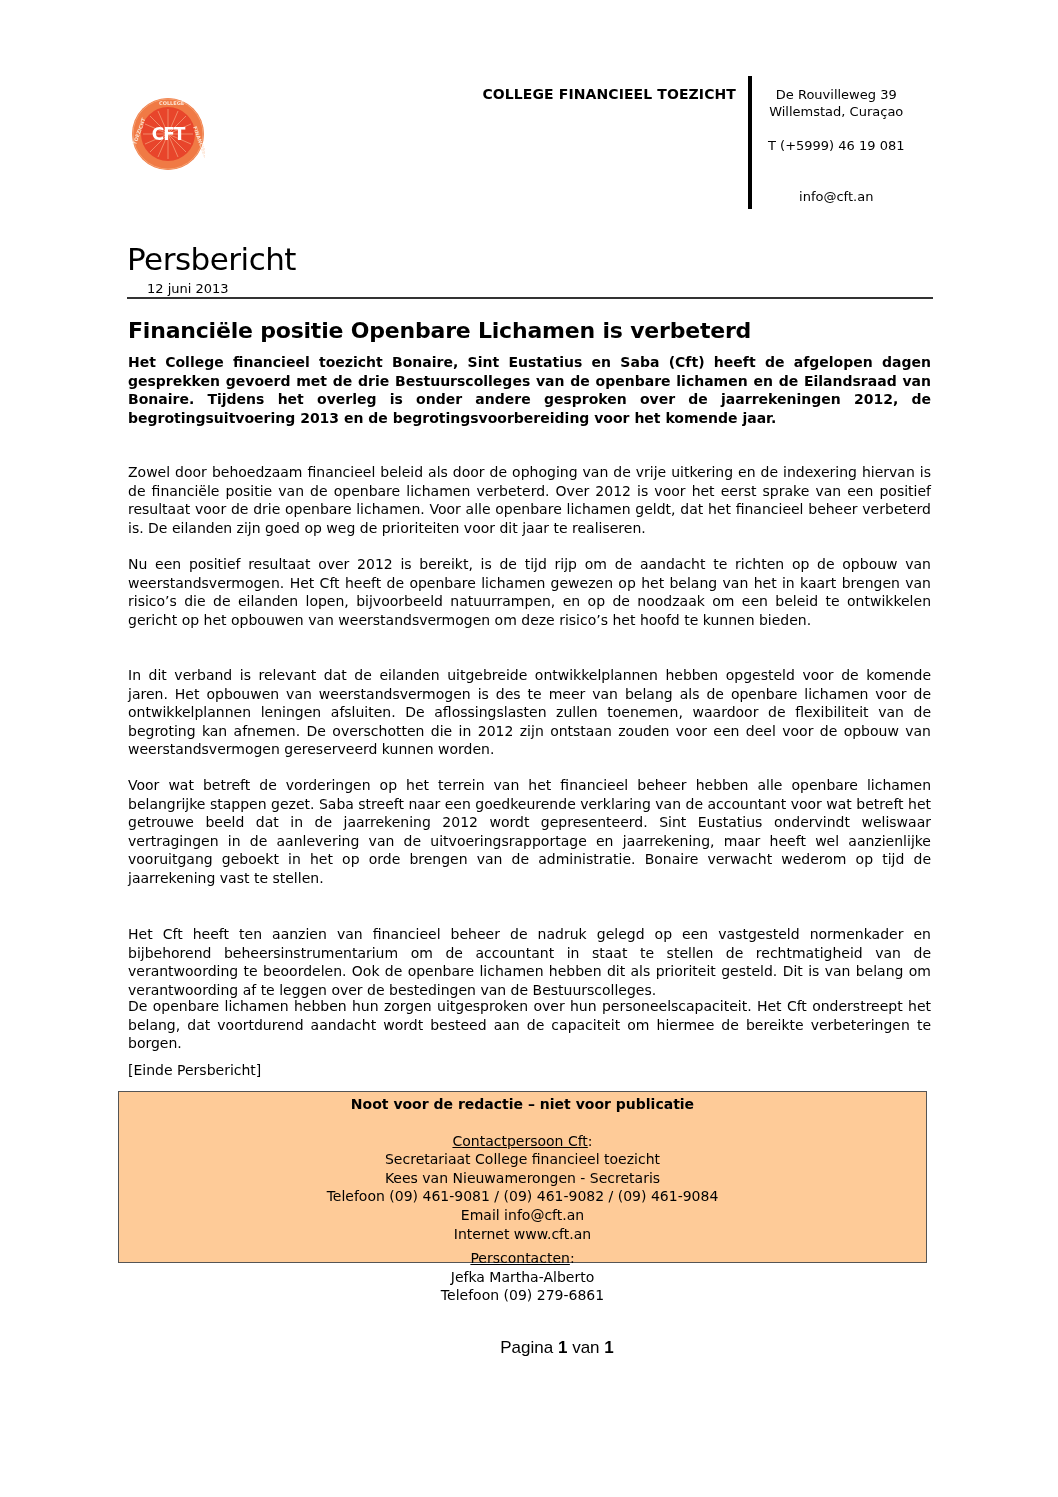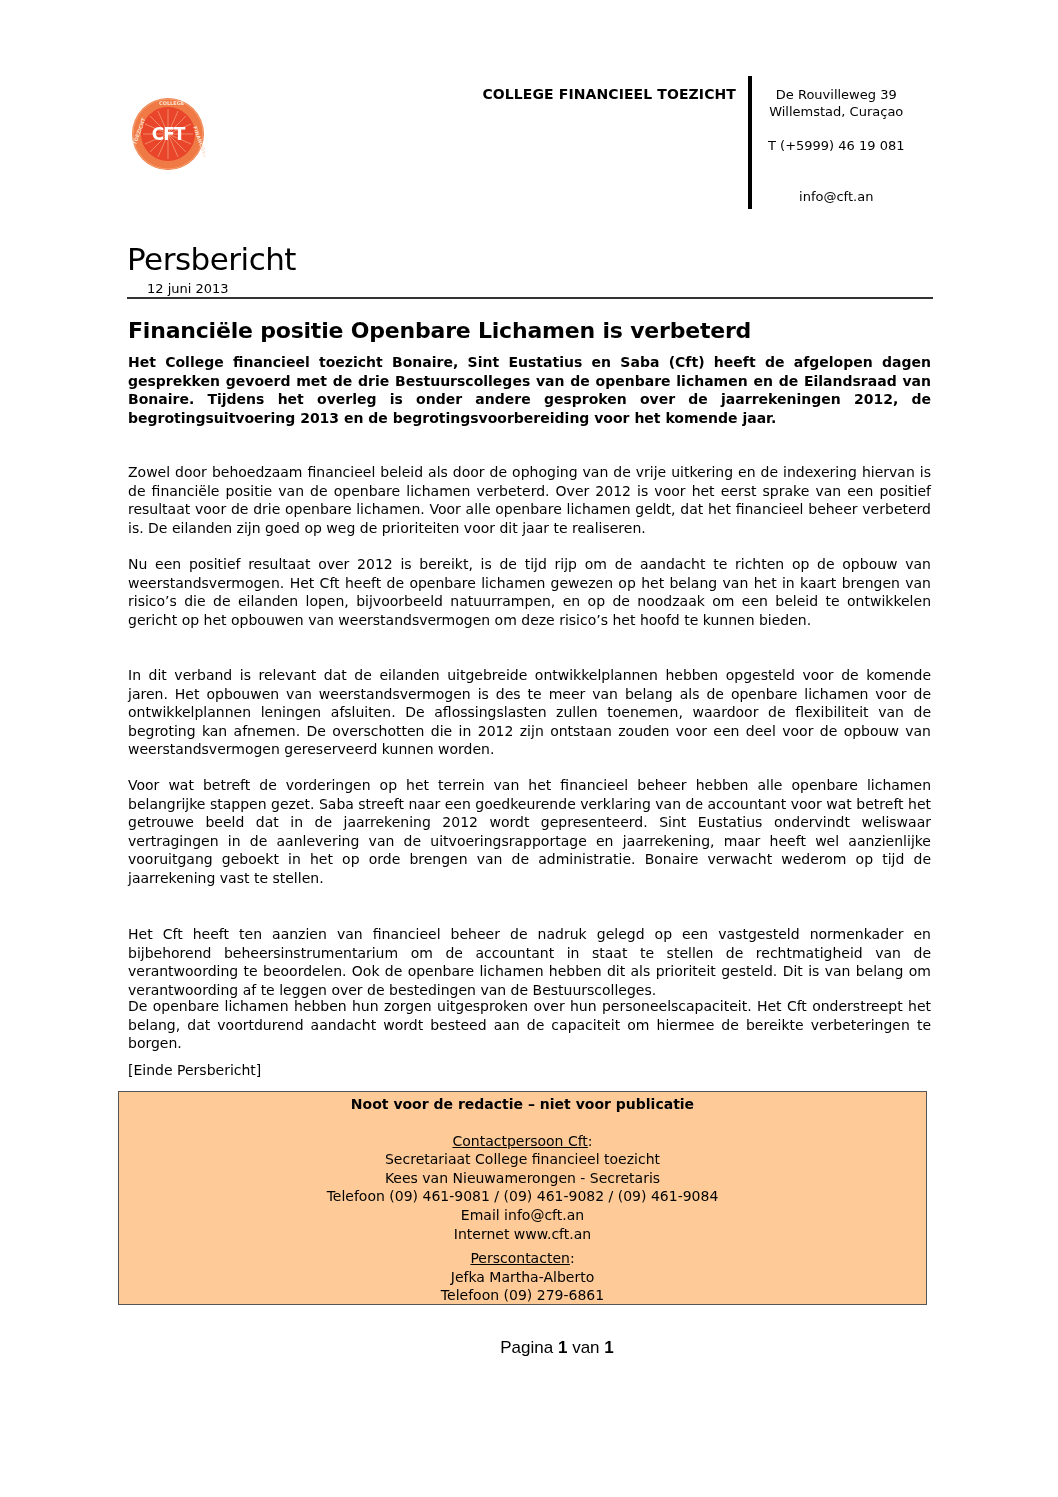--- a/index.html
+++ b/index.html
@@ -32,21 +32,21 @@
   .lead { top: 353px; font-weight: bold; }
   .p1 { top: 463px; }
   .p2 { top: 555px; }
   .p3 { top: 666px; }
   .p4 { top: 776px; }
   .p5 { top: 884px; margin-top: 41px; }
   .p6 { top: 997px; }
   .end { left: 128px; top: 1062px; font-size: 14px; }
 
   
-  .note-box { left: 118px; top: 1091px; width: 809px; height: 214px;
+  .note-box { left: 118px; top: 1091px; width: 809px; height: 172px;
               background: #fecb98; border: 1.5px solid #555; box-sizing: border-box;
               padding: 3px 10px; font-size: 14px; line-height: 18.6px; }
   .note-box .note-title { font-weight: bold; }
   .note-box .u { text-decoration: underline; }
   .note-box .spacer { height: 18px; }
   .note-box .spacer-small { height: 6px; }
 
   .footer { left: 0; top: 1338px; width: 1058px; text-align: center;
             font-family: "Liberation Sans", sans-serif; font-size: 17px; padding-left: 28px; }
   .footer b { font-weight: bold; }

